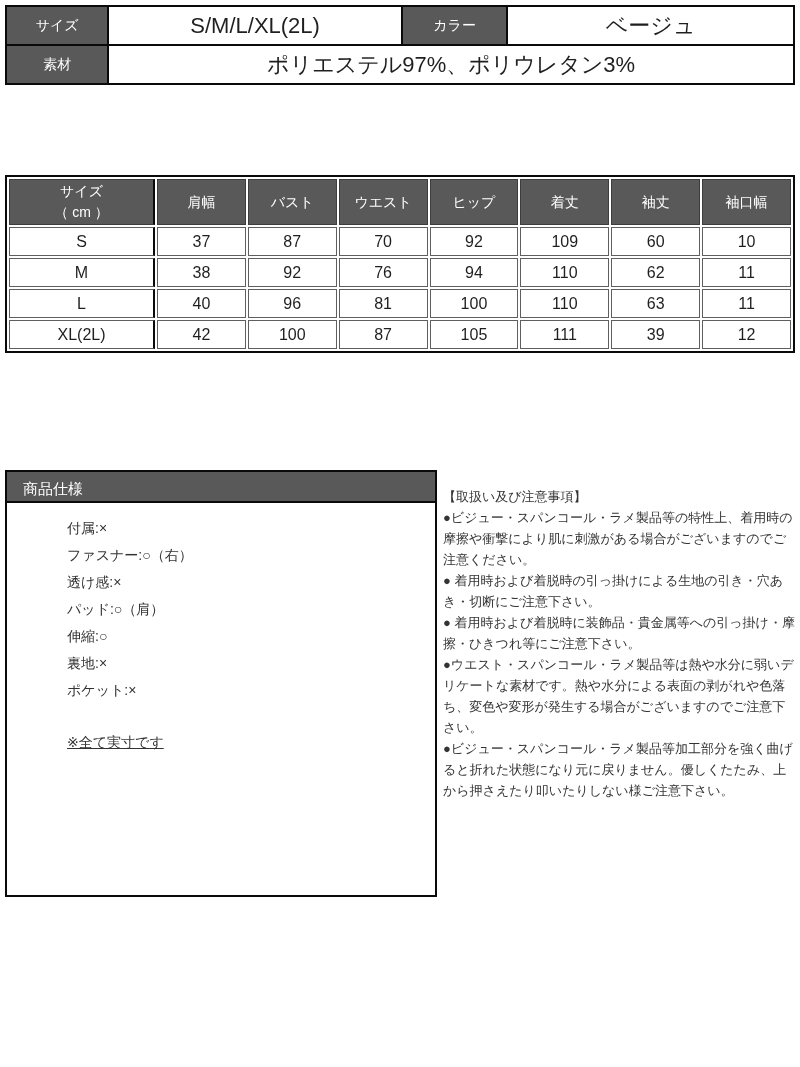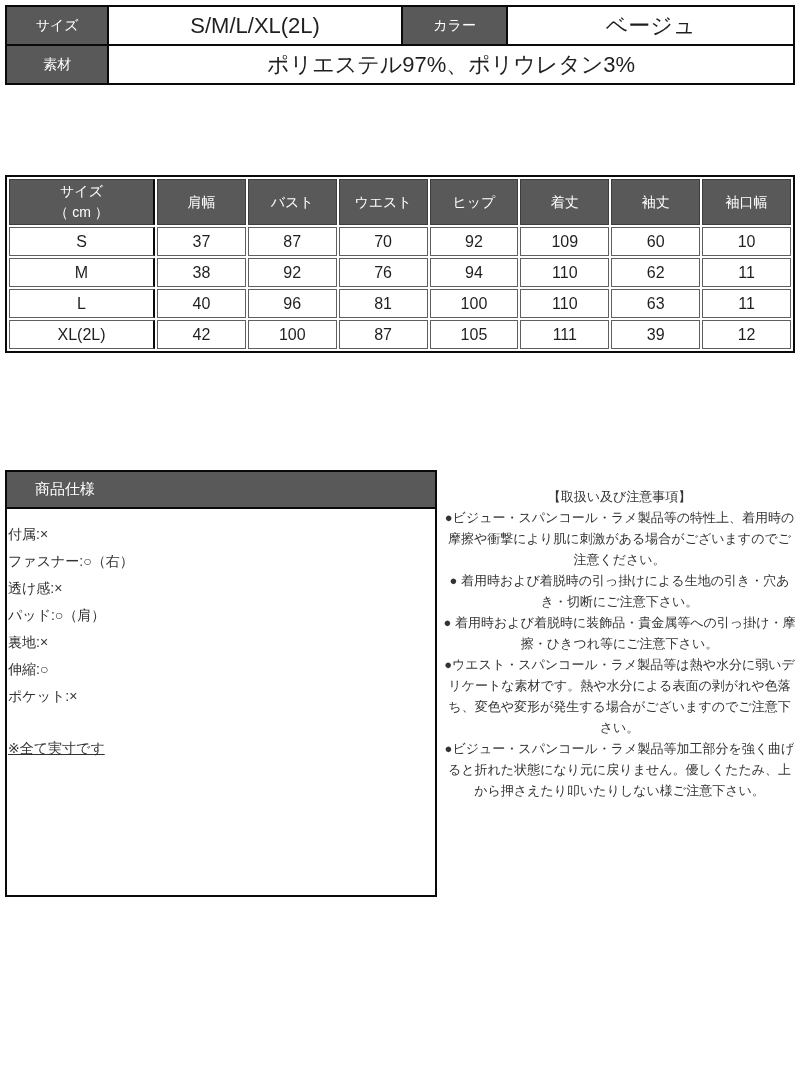--- a/index.html
+++ b/index.html
@@ -84,42 +84,42 @@
     left: 5px; top: 470px;
     width: 432px;
     height: 427px;
     border: 2px solid var(--border-dark);
     background: #ffffff;
   }
   .spec-header {
     background: var(--header-bg);
     color: #ffffff;
     font-size: 15px;
-    height: 37px;
+    height: 31px;
     line-height: 33px;
-    padding-left: 28px;
+    padding-left: 16px;
     border-bottom: 2px solid var(--border-dark);
   }
   .spec-body {
-    padding: 12px 1px;
+    padding: 12px 20px;
     font-size: 14px;
     color: var(--text-body);
+    margin-left: 40px;
   }
   .spec-item { line-height: 27px; }
   .spec-note { margin-top: 25px; line-height: 27px; text-decoration: underline; }
 
   
   .care-notes {
     position: absolute;
     left: 443px; top: 486px;
     width: 353px;
     font-size: 13px;
     line-height: 21px;
     color: var(--text-body);
-    text-align: center;
   }
   .care-notes-title, .care-note-item { margin: 0; }
 </style>
 </head>
 <body>
 
 <table class="top-table">
   <colgroup>
     <col style="width:102px">
       <col style="width:293px">
@@ -210,22 +210,22 @@
   </tbody>
 </table>
 
 <div class="spec-box">
   <div class="spec-header">商品仕様</div>
   <div class="spec-body">
     <div class="spec-item">付属:×</div>
     <div class="spec-item">ファスナー:○（右）</div>
     <div class="spec-item">透け感:×</div>
     <div class="spec-item">パッド:○（肩）</div>
+    <div class="spec-item">伸縮:○</div>
     <div class="spec-item">裏地:×</div>
-    <div class="spec-item">伸縮:○</div>
     <div class="spec-item">ポケット:×</div>
     <div class="spec-note">※全て実寸です</div>
   </div>
 </div>
 
 <div class="care-notes">
   <div class="care-notes-title">【取扱い及び注意事項】</div>
   <div class="care-note-item">●ビジュー・スパンコール・ラメ製品等の特性上、着用時の摩擦や衝撃により肌に刺激がある場合がございますのでご注意ください。</div>
   <div class="care-note-item">● 着用時および着脱時の引っ掛けによる生地の引き・穴あき・切断にご注意下さい。</div>
   <div class="care-note-item">● 着用時および着脱時に装飾品・貴金属等への引っ掛け・摩擦・ひきつれ等にご注意下さい。</div>

